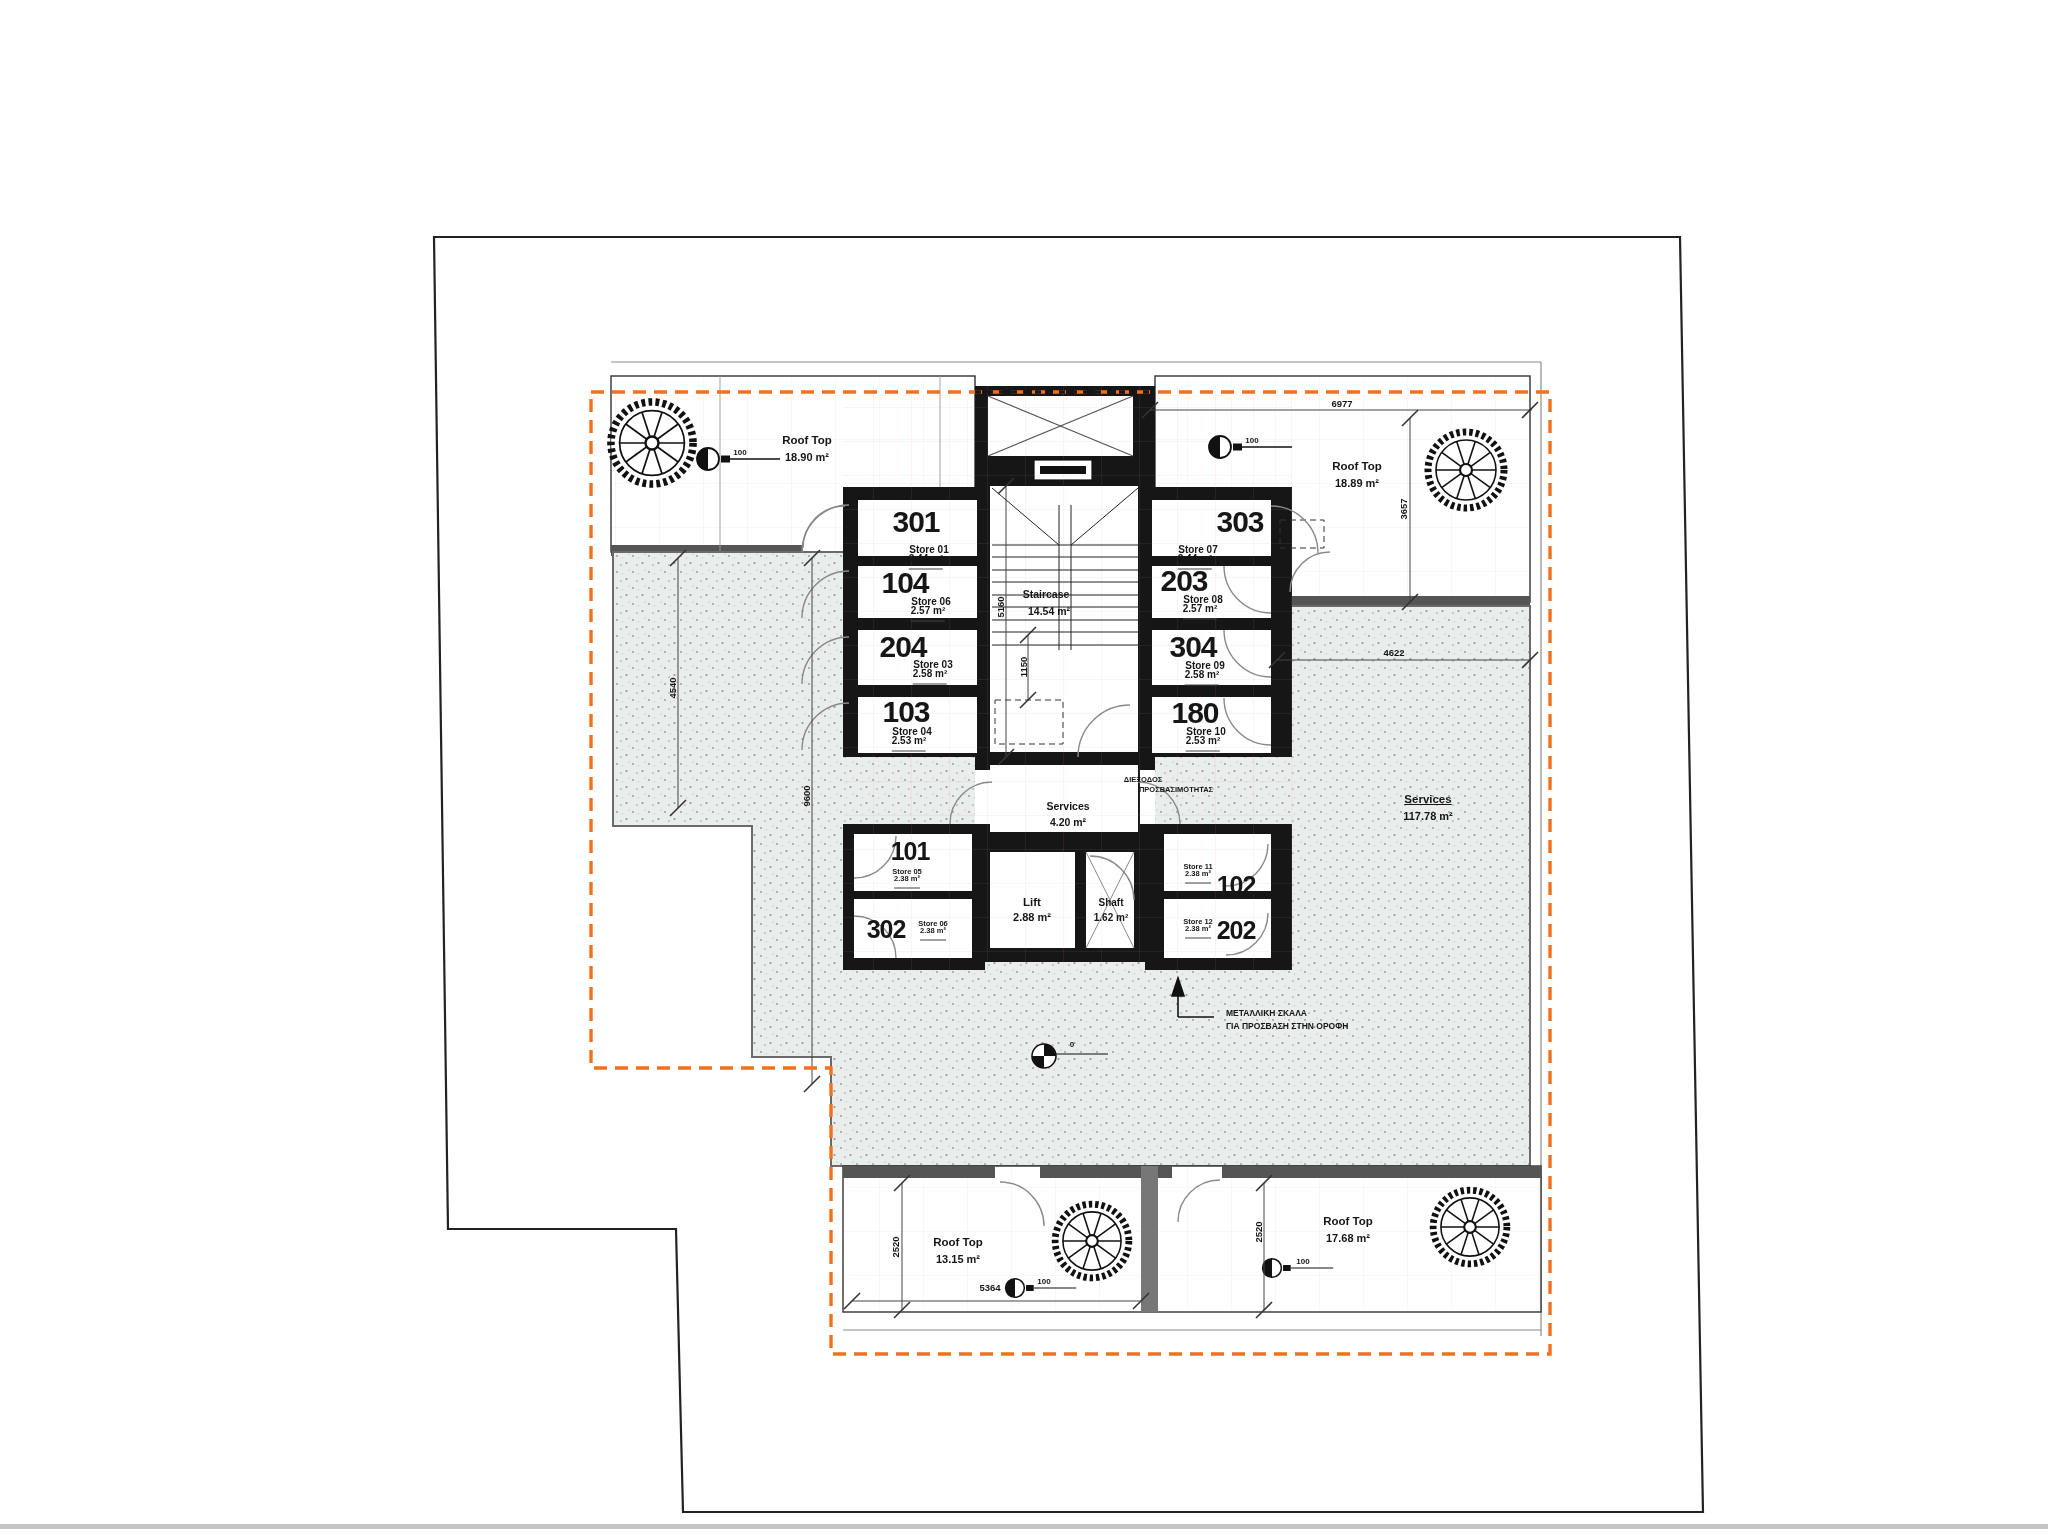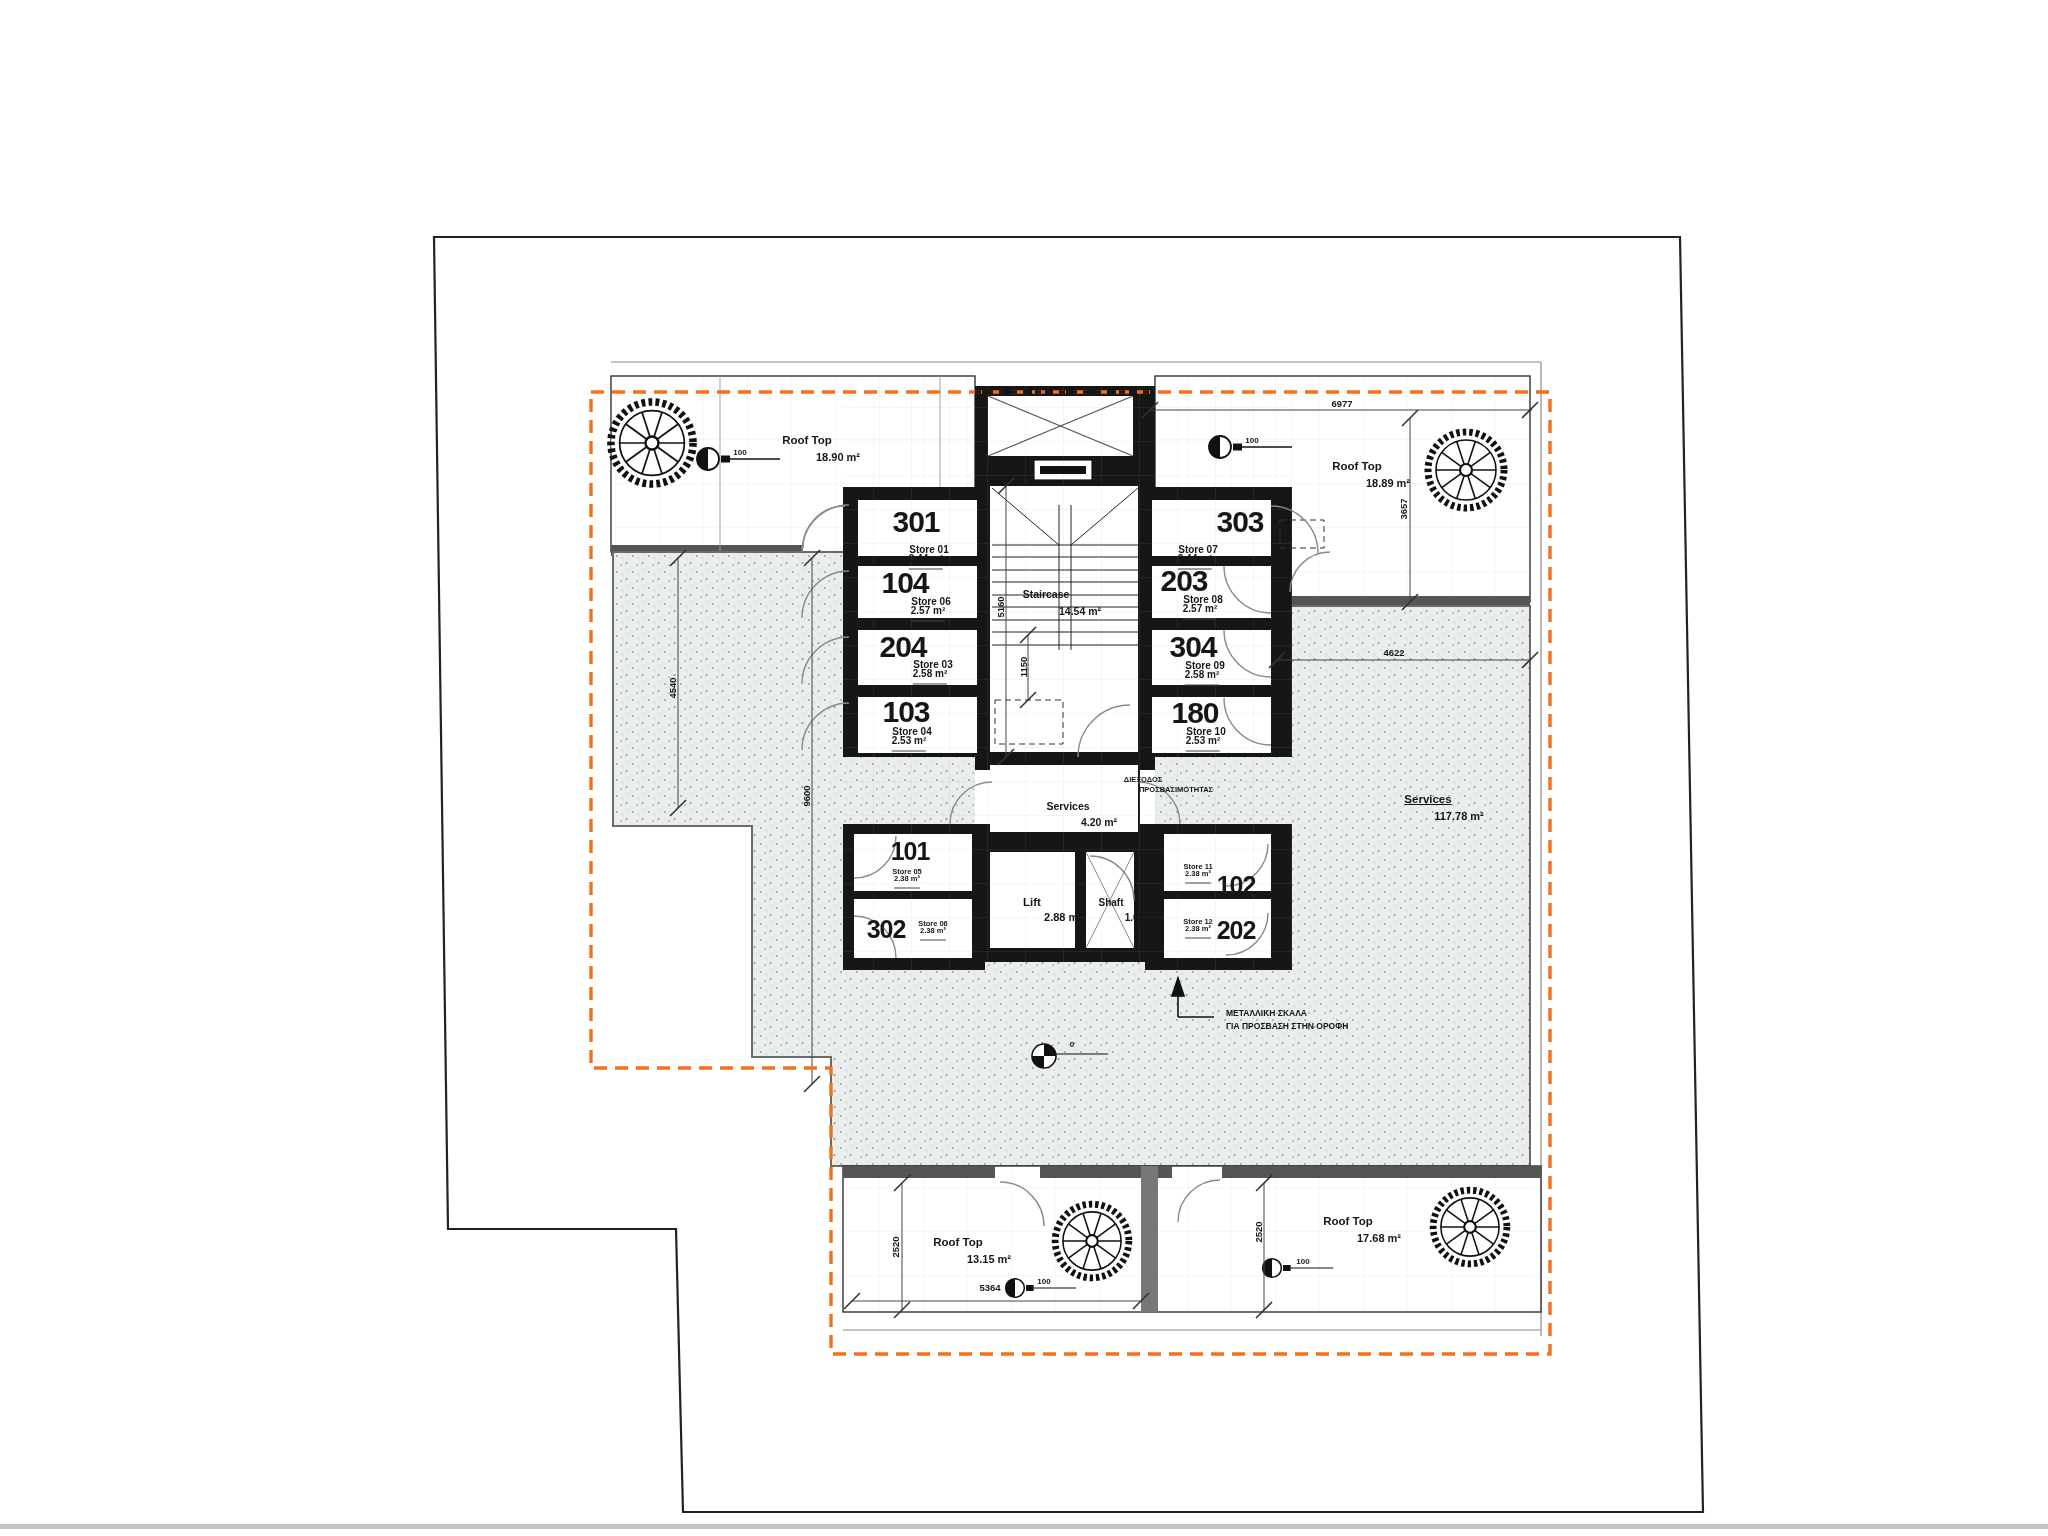--- a/index.html
+++ b/index.html
@@ -4,21 +4,21 @@
 <style>
   html,body{margin:0;padding:0;background:#ffffff;}
   .canvas{position:relative;width:2048px;height:1536px;background:#fff;overflow:hidden;
           font-family:"Liberation Sans", sans-serif;}
   .plan-svg{position:absolute;left:0;top:0;}
   .labels{position:absolute;left:0;top:0;width:100%;height:100%;}
   .labels span{position:absolute;white-space:nowrap;color:#161616;}
   .ctr{transform:translate(-50%,-50%);}
   .rot{transform:translate(-50%,-50%) rotate(-90deg);}
   .room-name{font-size:11.5px;font-weight:bold;color:#1d1d1d;}
-  .room-area{font-size:11px;font-weight:bold;color:#1d1d1d;margin-left:31px;}
+  .room-area{font-size:11px;font-weight:bold;color:#1d1d1d;}
   .unit-num{font-size:30px;font-weight:bold;letter-spacing:-1px;color:#0e0e0e;}
   .unit-num.small{font-size:25px;}
   .store-lbl{font-size:10px;font-weight:bold;color:#111;}
   .store-lbl.tiny{font-size:7.5px;}
   .store-area{font-size:10px;font-weight:bold;color:#111;border-bottom:1px solid #444;padding-bottom:5px;}
   .store-area.tiny{font-size:7.5px;}
   .dim-label{font-size:9.5px;font-weight:bold;color:#2d2d2d;}
   .marker-lbl{font-size:8px;font-weight:bold;color:#222;}
   .note{font-size:8.5px;font-weight:bold;color:#111;}
 </style>

